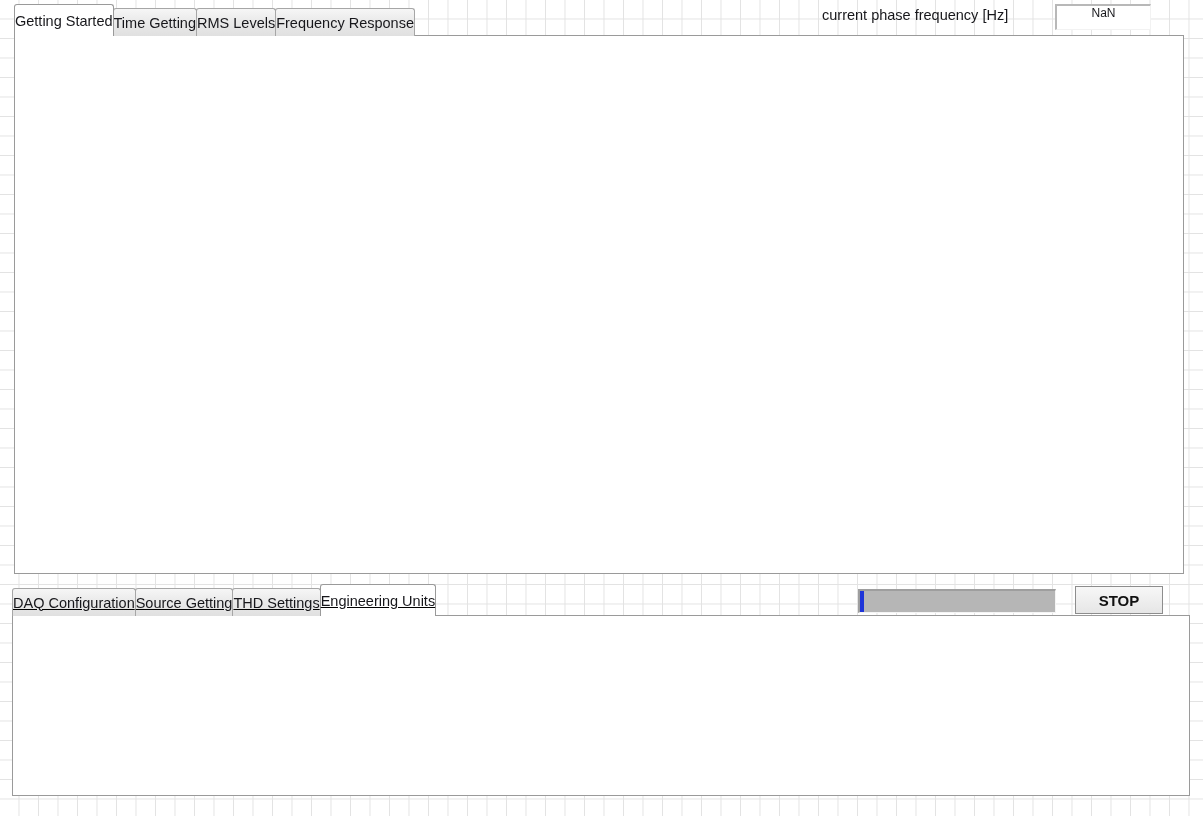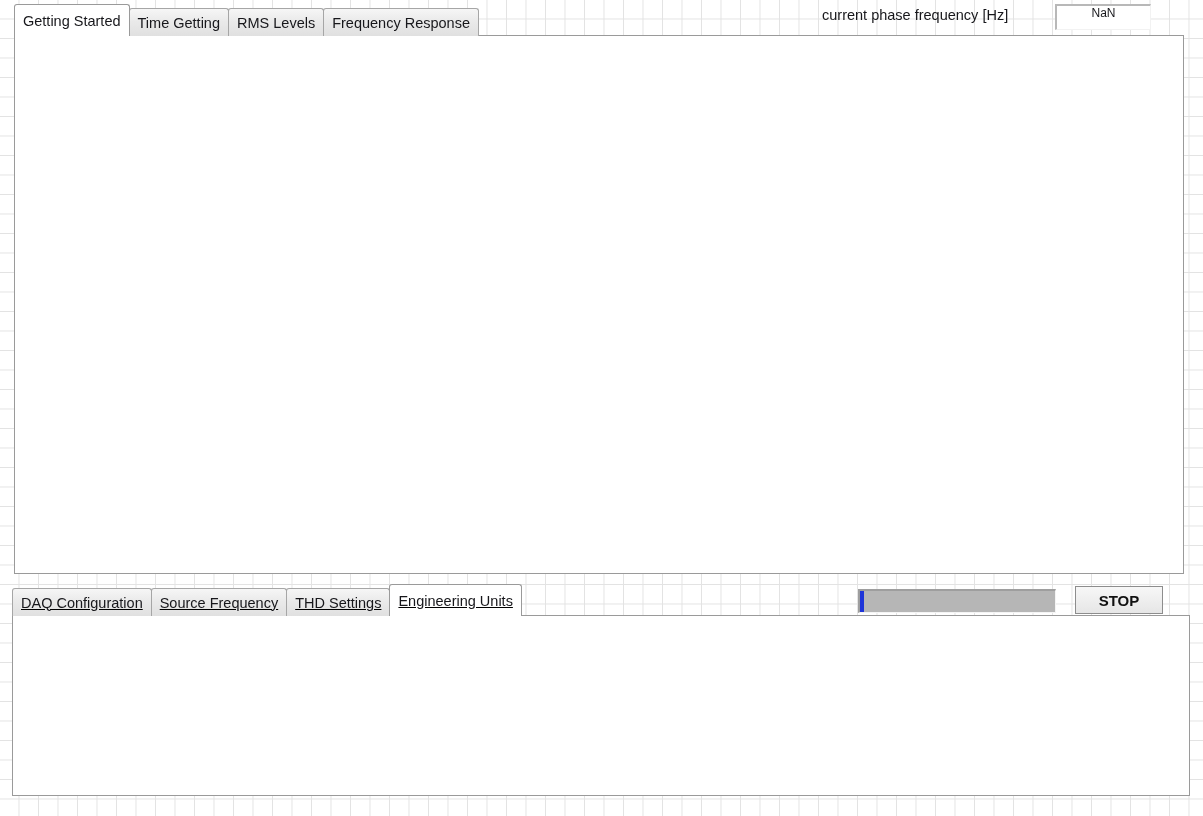--- a/index.html
+++ b/index.html
@@ -27,21 +27,21 @@
   }
   .tabstrip {
     position: relative;
     height: 32px;
     display: flex;
     align-items: flex-end;
     z-index: 5;
   }
   .tab {
     height: 28px;
-    padding: 0 8px;
+    padding: 0 0;
     display: flex;
     align-items: center;
     justify-content: center;
     font-size: 14.5px;
     color: #17171b;
     background: linear-gradient(to bottom, #f6f6f6 0%, #eaeaea 45%, #e0e0e0 100%);
     border: 1px solid #a6a6a6;
     border-bottom: none;
     border-radius: 3px 3px 0 0;
     margin-right: -1px;
@@ -336,21 +336,21 @@
     <div class="sb-arrow down">∨</div>
   </div>
 </div>
 
 <div id="bottom-tab-control">
   <div id="bottom-tabstrip">
     <div class="tab">
         <span>DAQ Configuration</span>
       </div>
     <div class="tab">
-        <span>Source Frequency</span>
+        <span>Source Getting</span>
       </div>
     <div class="tab">
         <span>THD Settings</span>
       </div>
     <div class="tab active">
         <span>Engineering Units</span>
       </div>
   </div>
   <div id="bottom-tabpage"></div>
 </div>

